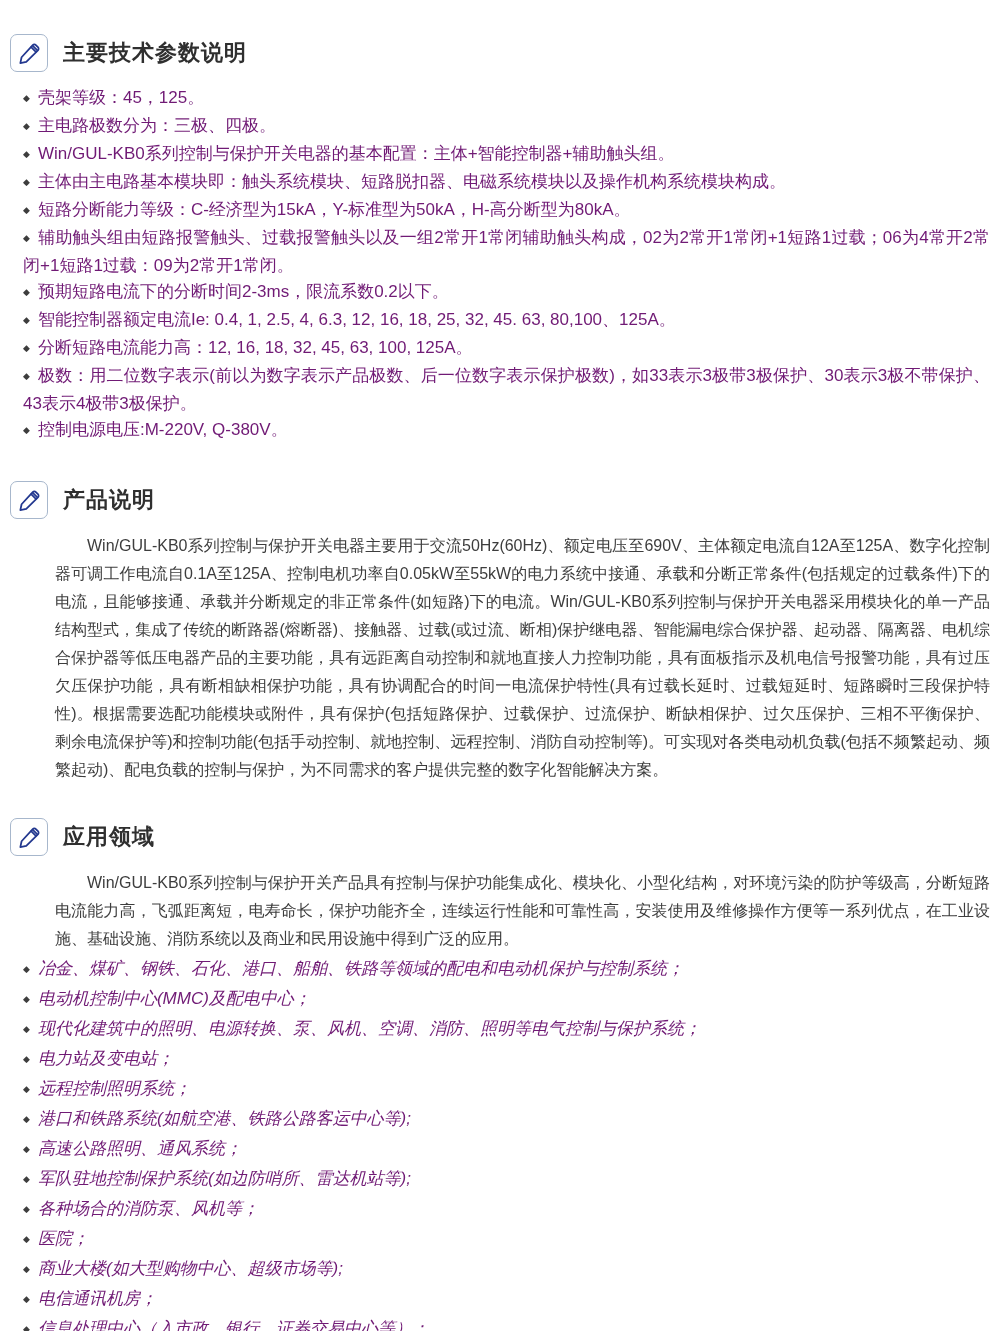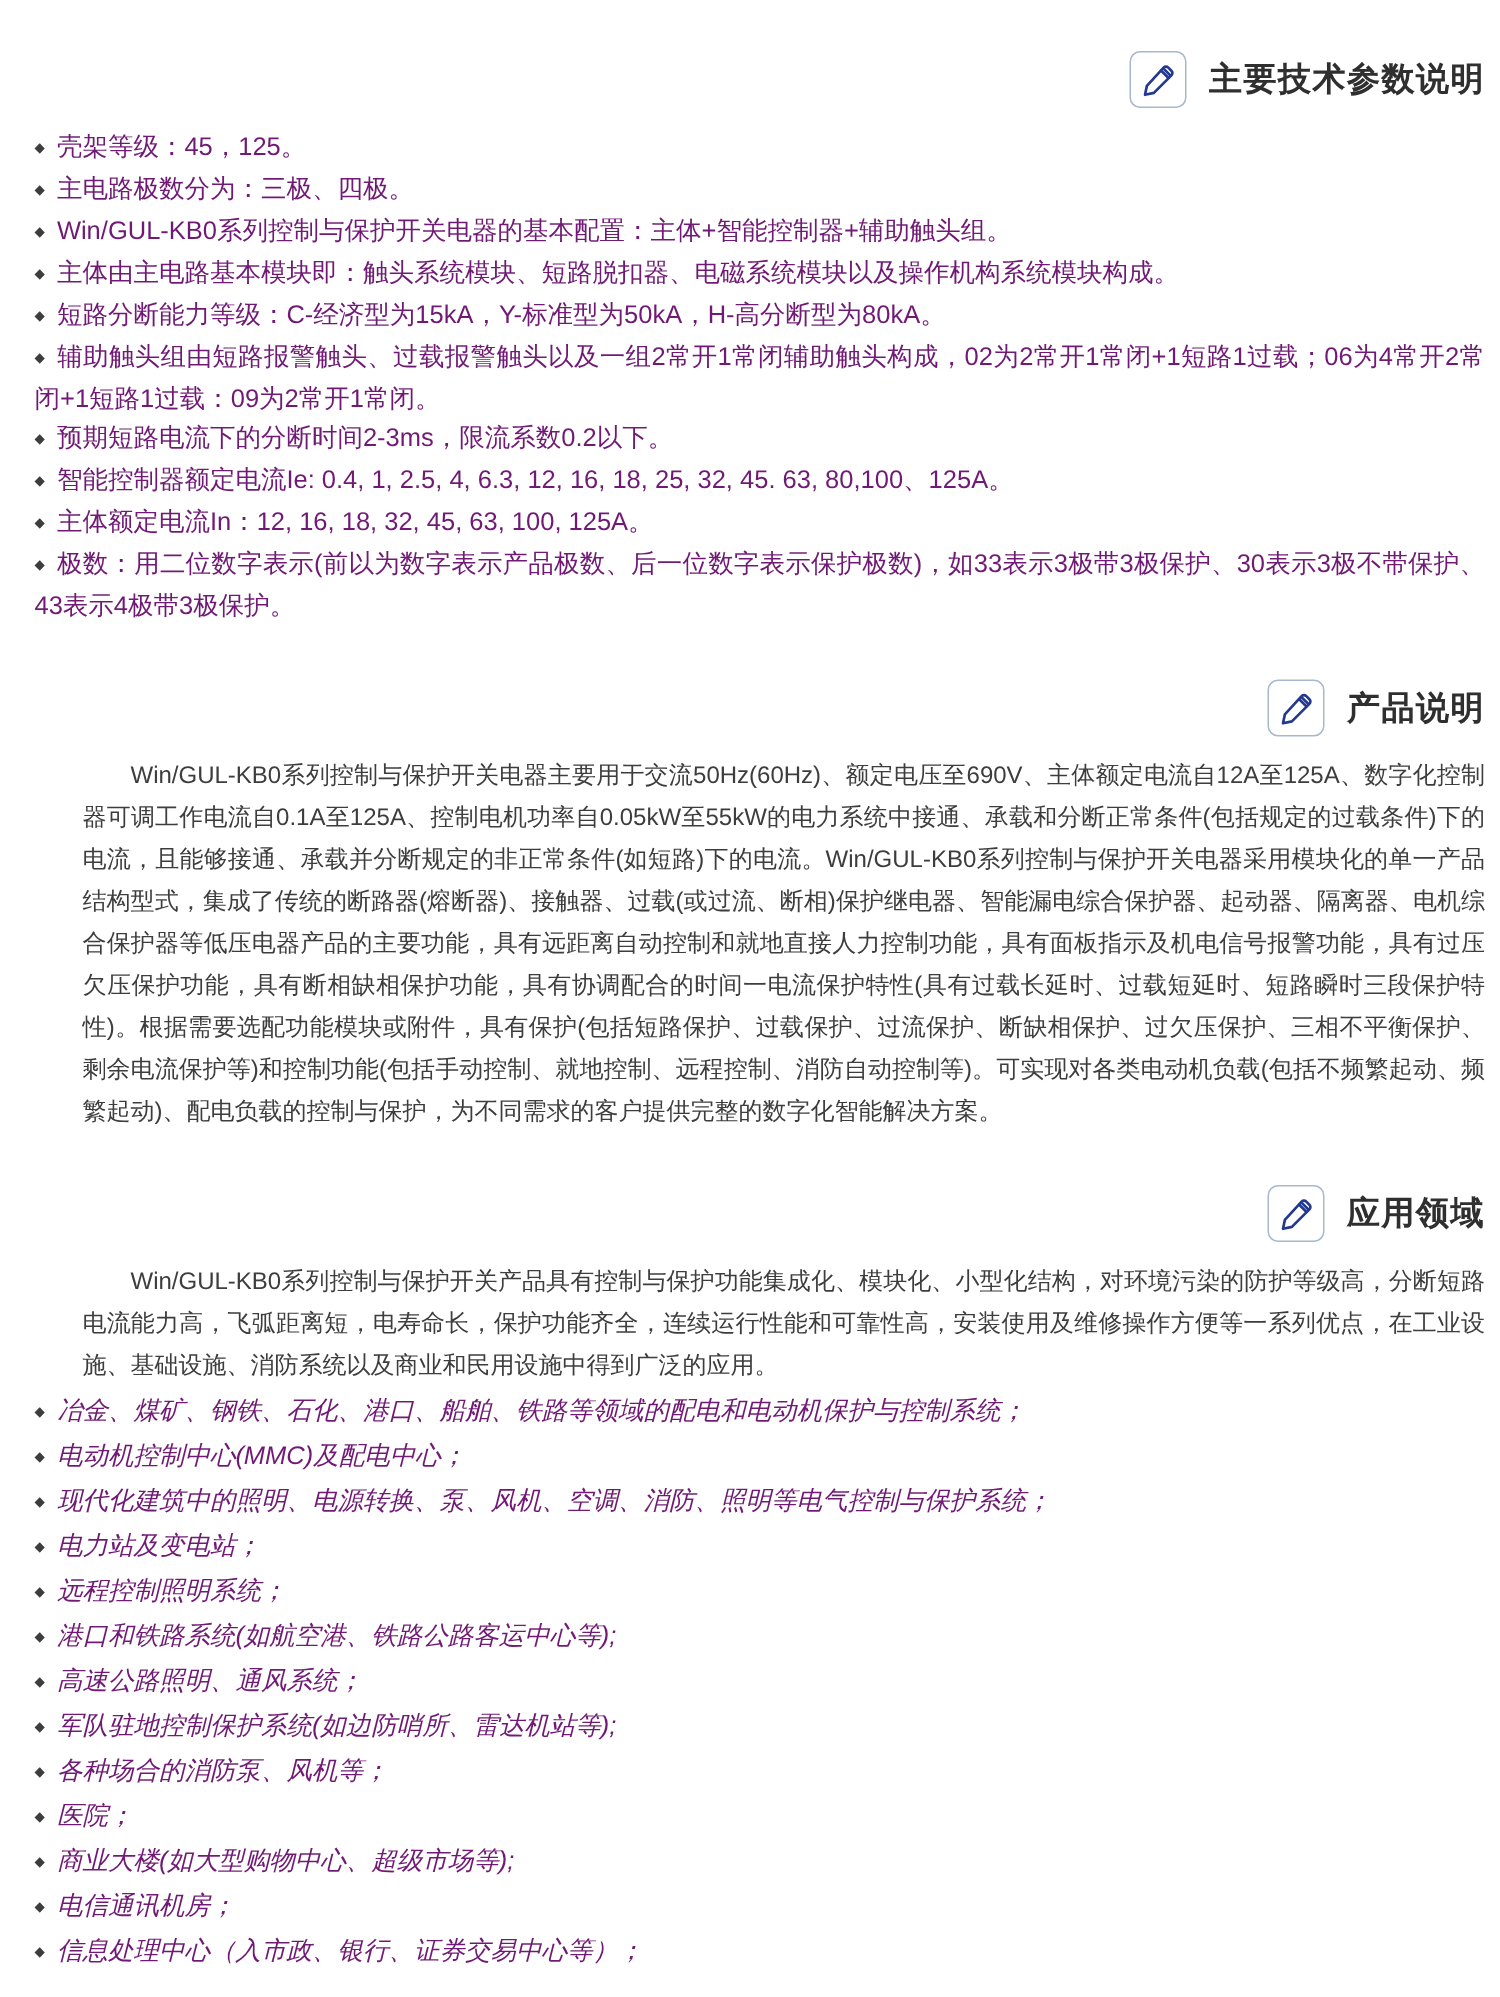--- a/index.html
+++ b/index.html
@@ -15,21 +15,20 @@
     padding: 34px 10px 0 10px;
   }
   section { display: block; }
   .sec-tech { margin-bottom: 36px; }
   .sec-product { margin-bottom: 34px; }
   .sec-header {
     display: flex;
     align-items: center;
     gap: 15px;
     margin-bottom: 13px;
-    justify-content: flex-end;
   }
   .icon-box {
     width: 38px;
     height: 38px;
     border: 1px solid #a7b7cc;
     border-radius: 7px;
     background: #ffffff;
     display: inline-flex;
     align-items: center;
     justify-content: center;
@@ -92,22 +91,23 @@
     </div>
     <ul class="bullets lh26">
       <li>壳架等级：45，125。</li>
       <li>主电路极数分为：三极、四极。</li>
       <li>Win/GUL-KB0系列控制与保护开关电器的基本配置：主体+智能控制器+辅助触头组。</li>
       <li>主体由主电路基本模块即：触头系统模块、短路脱扣器、电磁系统模块以及操作机构系统模块构成。</li>
       <li>短路分断能力等级：C-经济型为15kA，Y-标准型为50kA，H-高分断型为80kA。</li>
       <li>辅助触头组由短路报警触头、过载报警触头以及一组2常开1常闭辅助触头构成，02为2常开1常闭+1短路1过载；06为4常开2常闭+1短路1过载：09为2常开1常闭。</li>
       <li>预期短路电流下的分断时间2-3ms，限流系数0.2以下。</li>
       <li>智能控制器额定电流Ie: 0.4, 1, 2.5, 4, 6.3, 12, 16, 18, 25, 32, 45. 63, 80,100、125A。</li>
-      <li>主体额定电流In：12, 16, 18, 32, 45, 63, 100, 125A。</li>
+      <li>分断短路电流能力高：12, 16, 18, 32, 45, 63, 100, 125A。</li>
       <li>极数：用二位数字表示(前以为数字表示产品极数、后一位数字表示保护极数)，如33表示3极带3极保护、30表示3极不带保护、43表示4极带3极保护。</li>
+      <li>控制电源电压:M-220V, Q-380V。</li>
     </ul>
   </section>
 
   <section class="sec-product">
     <div class="sec-header">
       <span class="icon-box">
         <svg viewBox="0 0 24 24" width="25" height="25" aria-hidden="true">
           <g fill="#ffffff" stroke="#23388f" stroke-width="1.7" stroke-linejoin="round" stroke-linecap="round">
             <path d="M15.1 3.9 a2.1 2.1 0 0 1 3 0 l2 2 a2.1 2.1 0 0 1 0 3 L8.9 20.1 L3.2 21.3 L4.4 15.6 Z"></path>
             <path d="M13.6 5.9 l4.5 4.5"></path>

